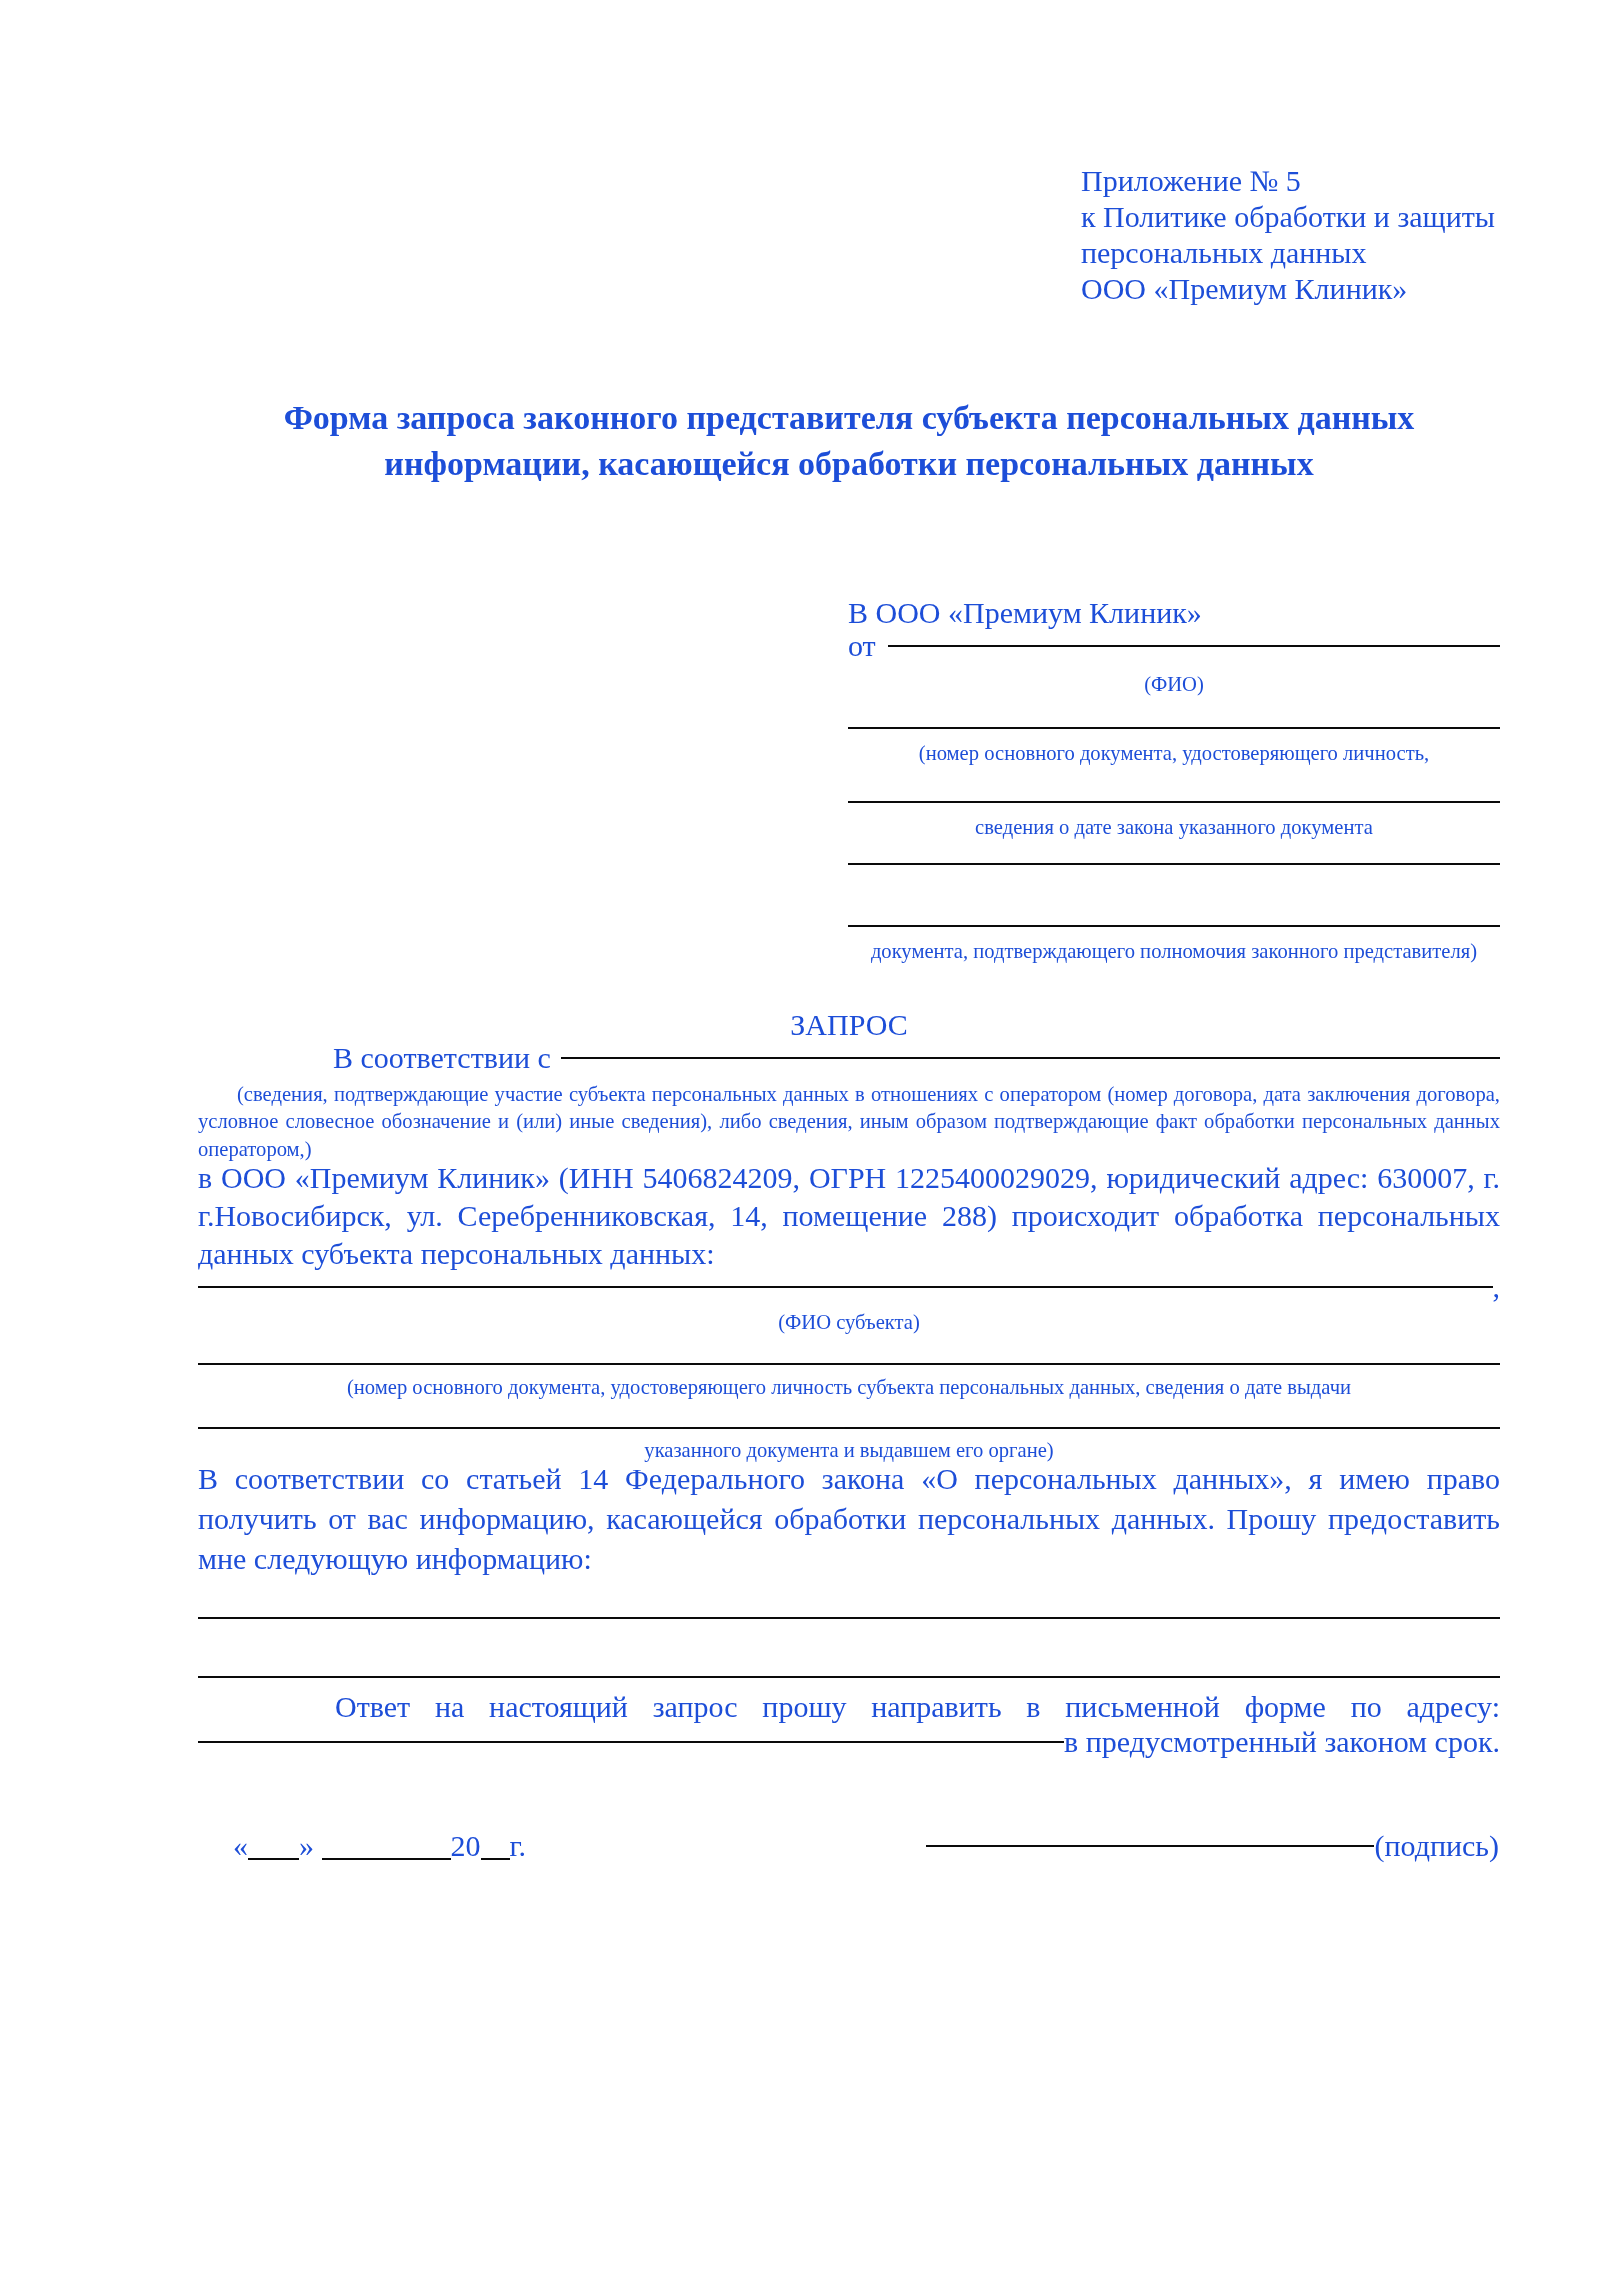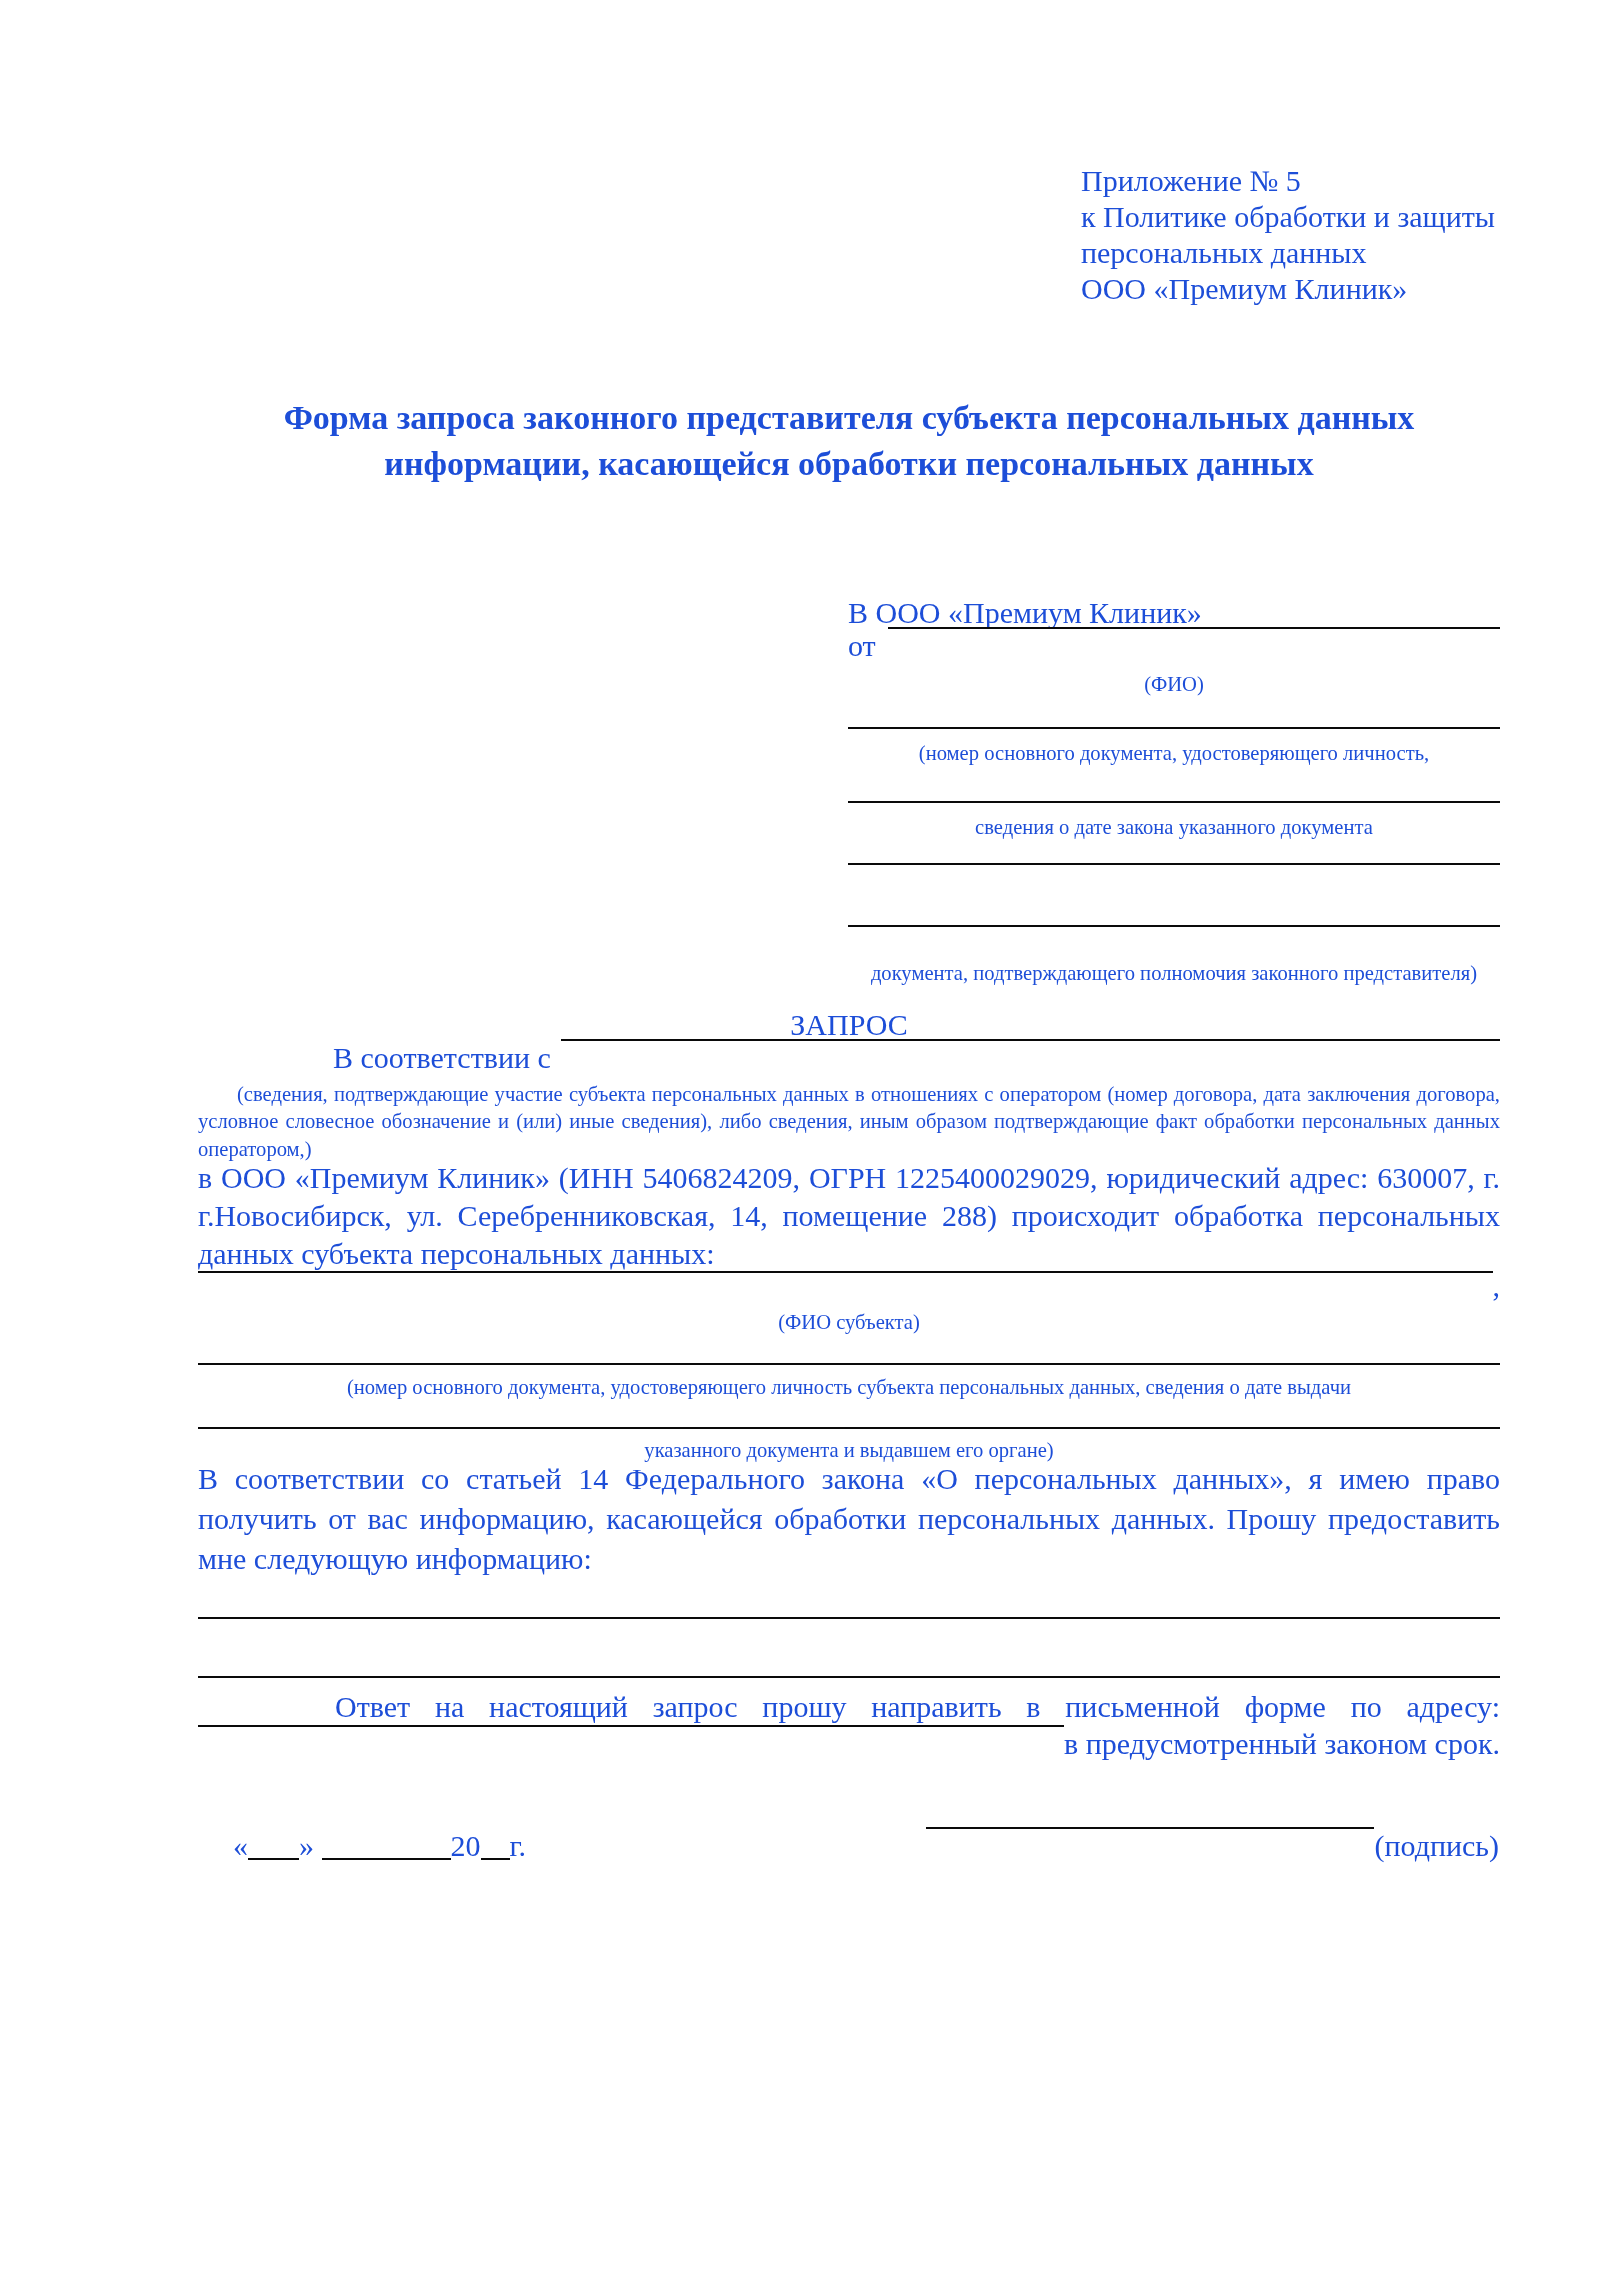--- a/index.html
+++ b/index.html
@@ -13,21 +13,21 @@
     overflow:hidden;
   }
   .abs{position:absolute;}
   
   .t31{font-size:30px;line-height:38px;}
   
   .cap{font-size:20.6px;line-height:24.5px;text-align:center;}
   
   .rule{border-top:2.9px solid #0a0a0a;height:0;}
   
-  .fillrow{display:flex;align-items:flex-start;}
+  .fillrow{display:flex;align-items:center;}
   .fl{flex:1;border-bottom:2.9px solid #0a0a0a;height:0;}
   
   .iu{display:inline-block;height:7.8px;border-bottom:2.9px solid #0a0a0a;vertical-align:-3.9px;}
 
   .appendix{left:1081px;top:163px;width:431px;font-size:30px;line-height:36px;}
   .title{left:198px;top:395px;width:1302px;font-size:34px;line-height:46px;font-weight:bold;text-align:center;}
 
   .addr-org{left:848px;top:594px;width:652px;}
   .addr-from{left:848px;top:627px;width:652px;height:37px;}
   .addr-from .lbl{margin-right:11.8px;}
@@ -78,21 +78,21 @@
 
   <div class="abs addr-rule rule" style="top:727px;"></div>
   <div class="abs addr-cap cap" style="top:741px;">(номер основного документа, удостоверяющего личность,</div>
 
   <div class="abs addr-rule rule" style="top:801px;"></div>
   <div class="abs addr-cap cap" style="top:815px;">сведения о дате закона указанного документа</div>
 
   <div class="abs addr-rule rule" style="top:863px;"></div>
 
   <div class="abs addr-rule rule" style="top:925px;"></div>
-  <div class="abs addr-cap cap" style="top:961px;">документа, подтверждающего полномочия законного представителя)</div>
+  <div class="abs addr-cap cap" style="top:939px;">документа, подтверждающего полномочия законного представителя)</div>
 
   <div class="abs zapros t31">ЗАПРОС</div>
 
   <div class="abs accord-row fillrow t31">
     <span class="lbl">В соответствии с</span>
     <div class="fl"></div>
   </div>
   <div class="abs accord-cap">(сведения, подтверждающие участие субъекта персональных данных в отношениях с оператором (номер договора, дата заключения договора, условное словесное обозначение и (или) иные сведения), либо сведения, иным образом подтверждающие факт обработки персональных данных оператором,)</div>
 
   <div class="abs op-par t31">в ООО «Премиум Клиник» (ИНН 5406824209, ОГРН 1225400029029, юридический адрес: 630007, г. г.Новосибирск, ул. Серебренниковская, 14, помещение 288) происходит обработка персональных данных субъекта персональных данных:</div>

